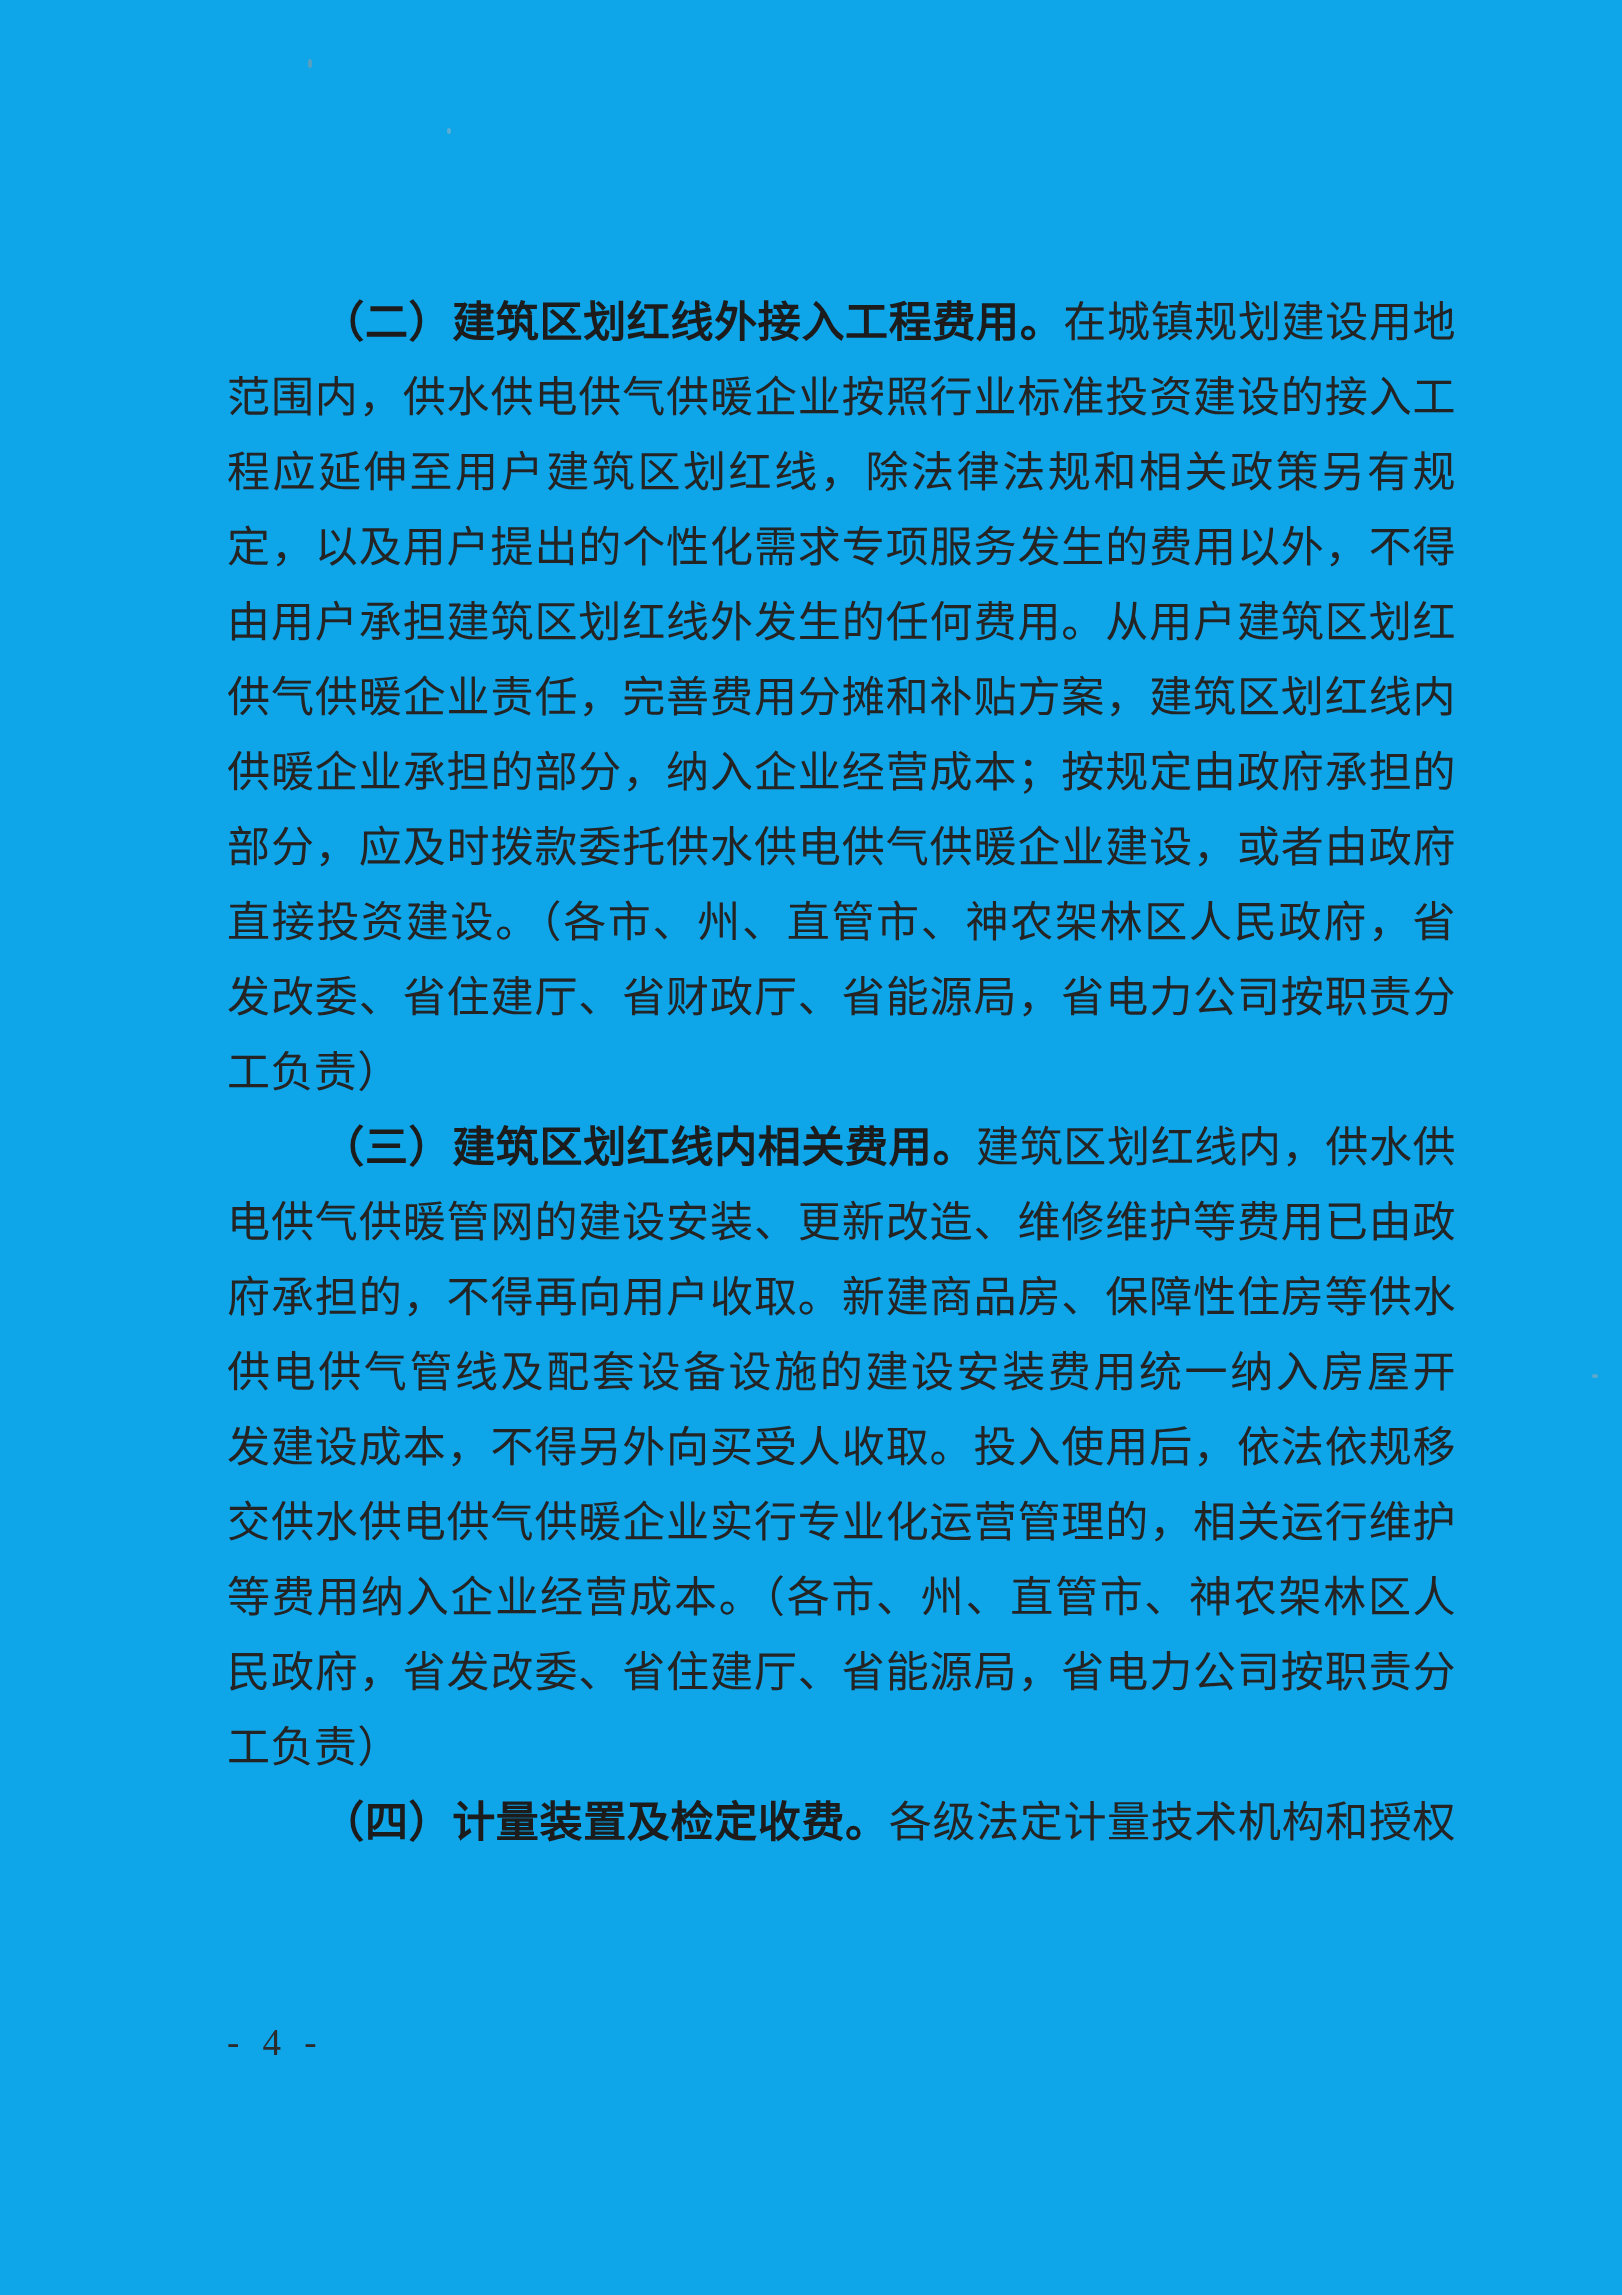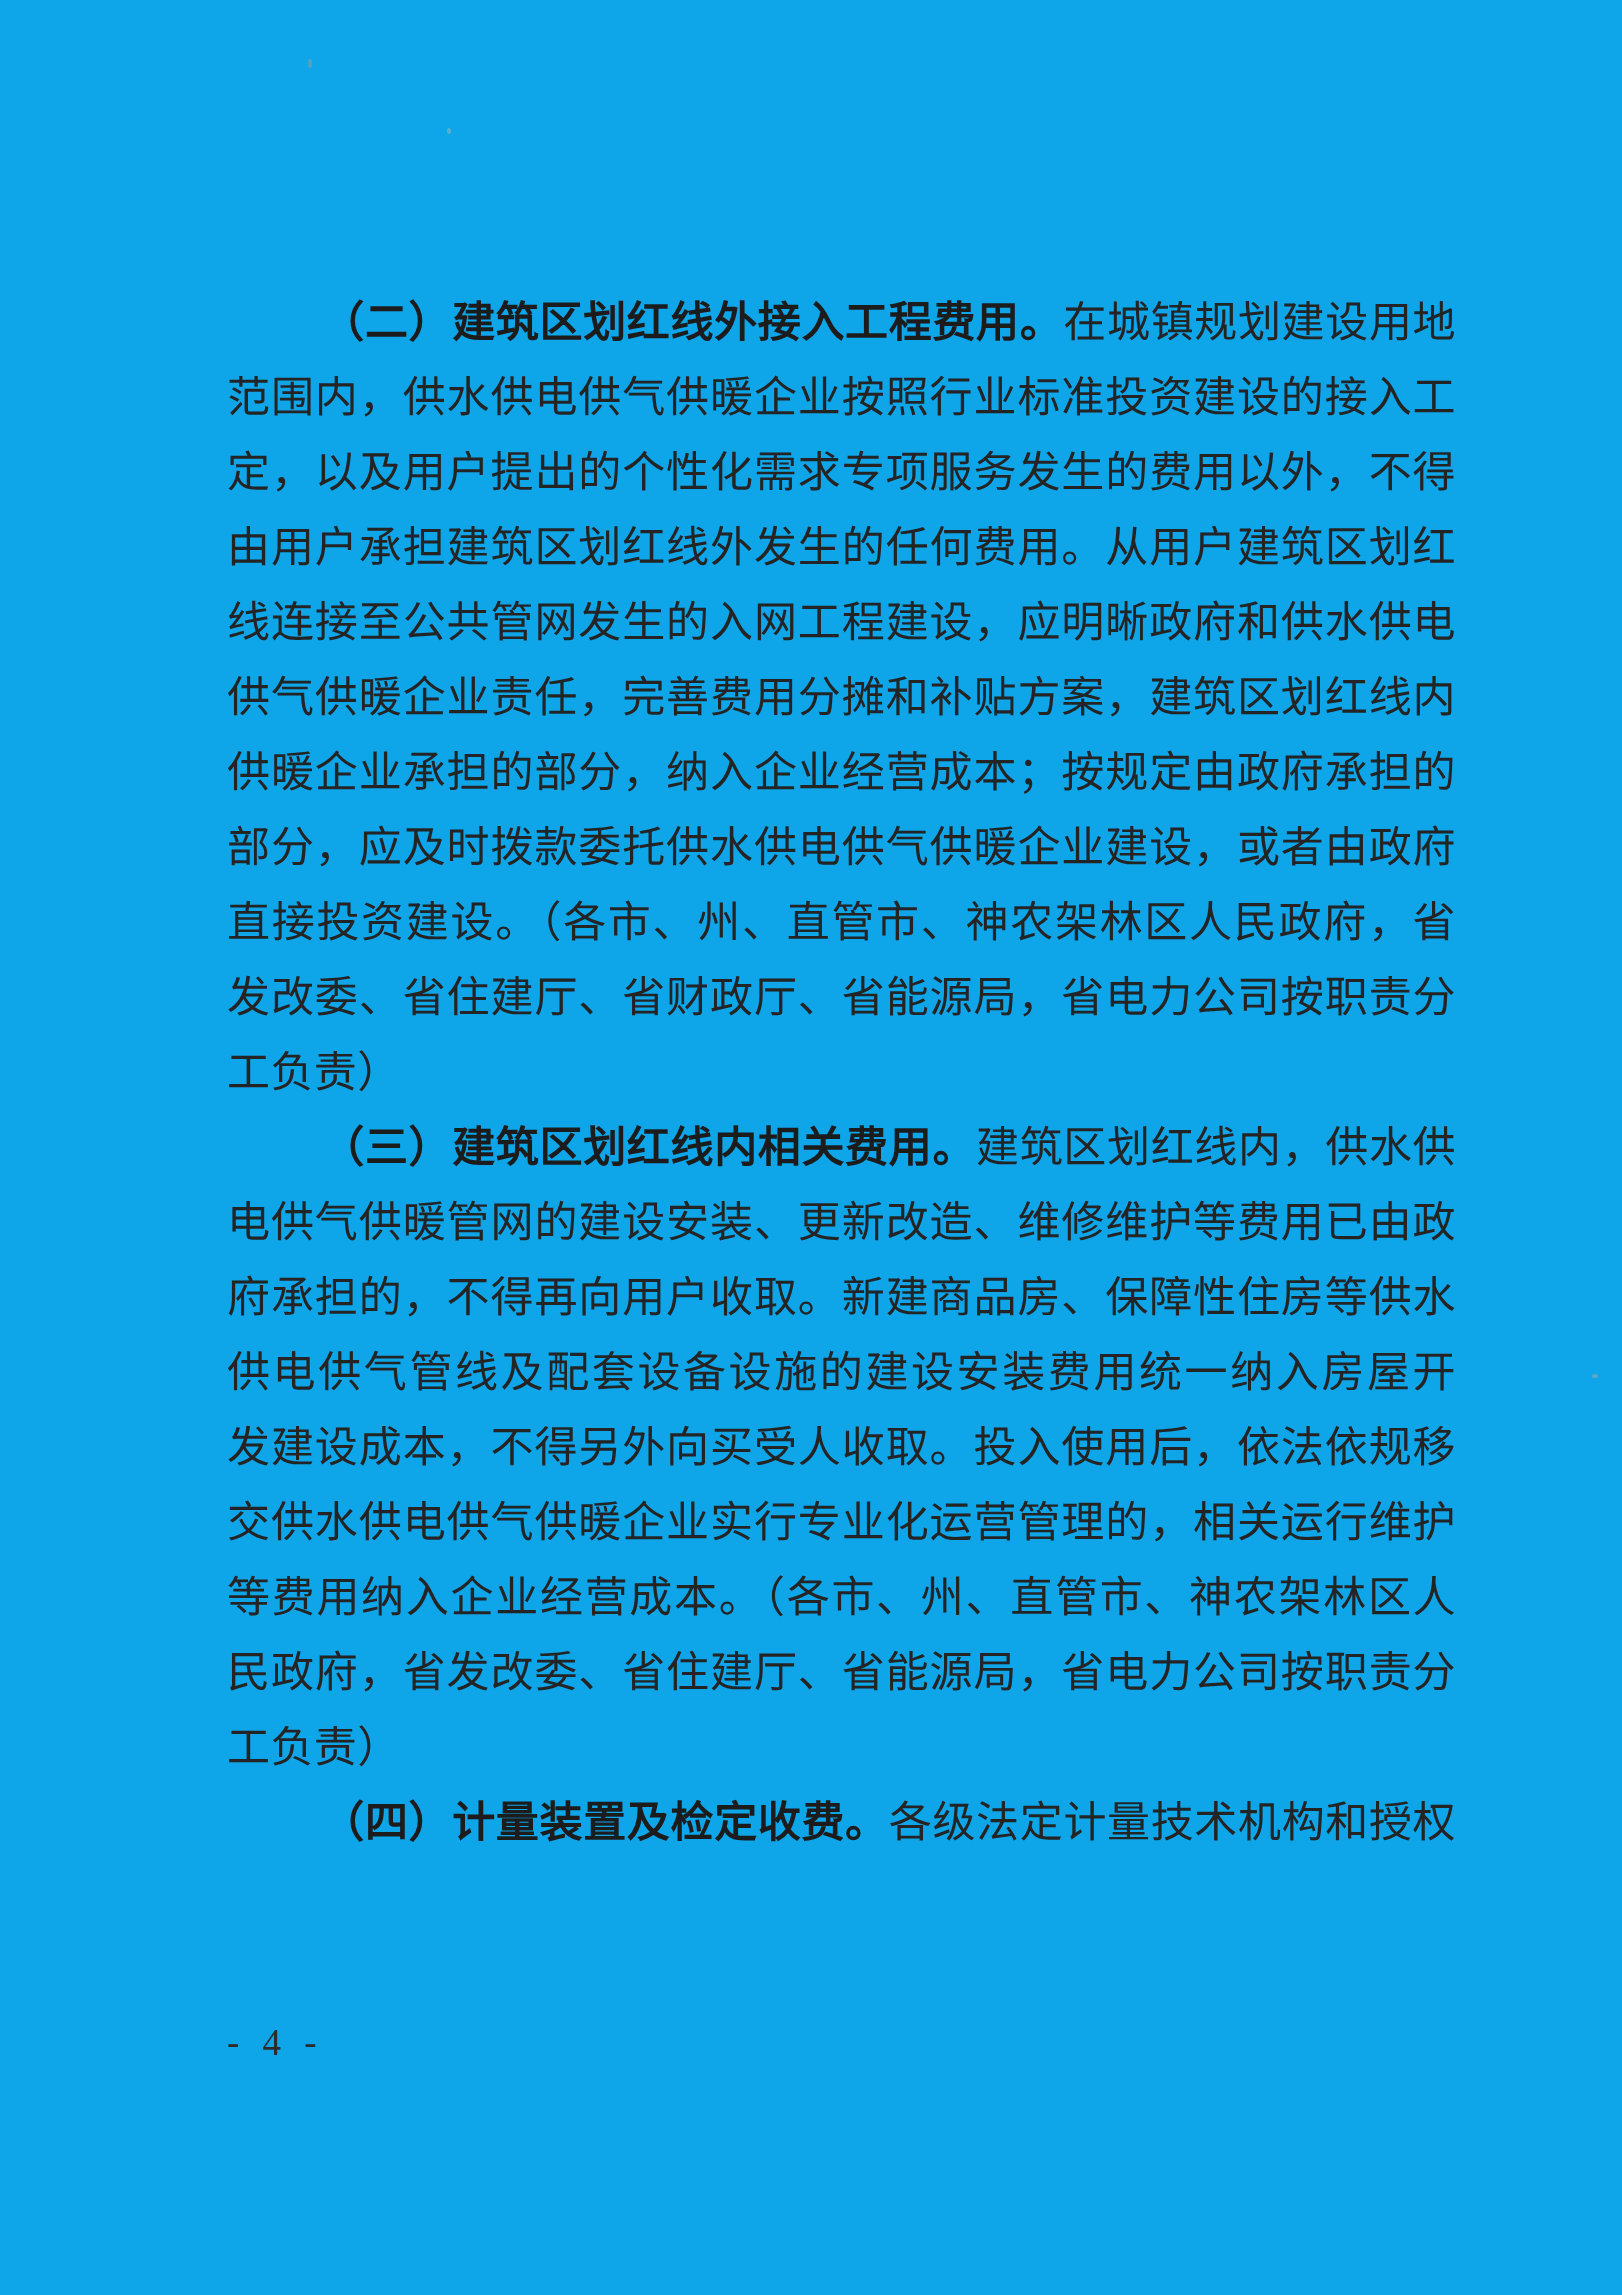--- a/index.html
+++ b/index.html
@@ -77,23 +77,23 @@
 
   <div class="speck speck-1"></div>
   <div class="speck speck-2"></div>
   <div class="speck speck-3"></div>
 
   <div class="doc-body">
 
     <div class="para">
       <div class="line"><span class="indent"></span><span class="clause-heading">（二）建筑区划红线外接入工程费用。</span><span>在城镇规划建设用地</span></div>
       <div class="line">范围内，供水供电供气供暖企业按照行业标准投资建设的接入工</div>
+      <div class="line">程应延伸至用户建筑区划红线，除法律法规和相关政策另有规</div>
       <div class="line">定，以及用户提出的个性化需求专项服务发生的费用以外，不得</div>
       <div class="line">由用户承担建筑区划红线外发生的任何费用。从用户建筑区划红</div>
-      <div class="line">线连接至公共管网发生的入网工程建设，应明晰政府和供水供电</div>
       <div class="line">供气供暖企业责任，完善费用分摊和补贴方案，建筑区划红线内</div>
       <div class="line">供暖企业承担的部分，纳入企业经营成本；按规定由政府承担的</div>
       <div class="line">部分，应及时拨款委托供水供电供气供暖企业建设，或者由政府</div>
       <div class="line">直接投资建设。（各市、州、直管市、神农架林区人民政府，省</div>
       <div class="line">发改委、省住建厅、省财政厅、省能源局，省电力公司按职责分</div>
       <div class="line last">工负责）</div>
     </div>
 
     <div class="para">
       <div class="line"><span class="indent"></span><span class="clause-heading">（三）建筑区划红线内相关费用。</span><span>建筑区划红线内，供水供</span></div>

